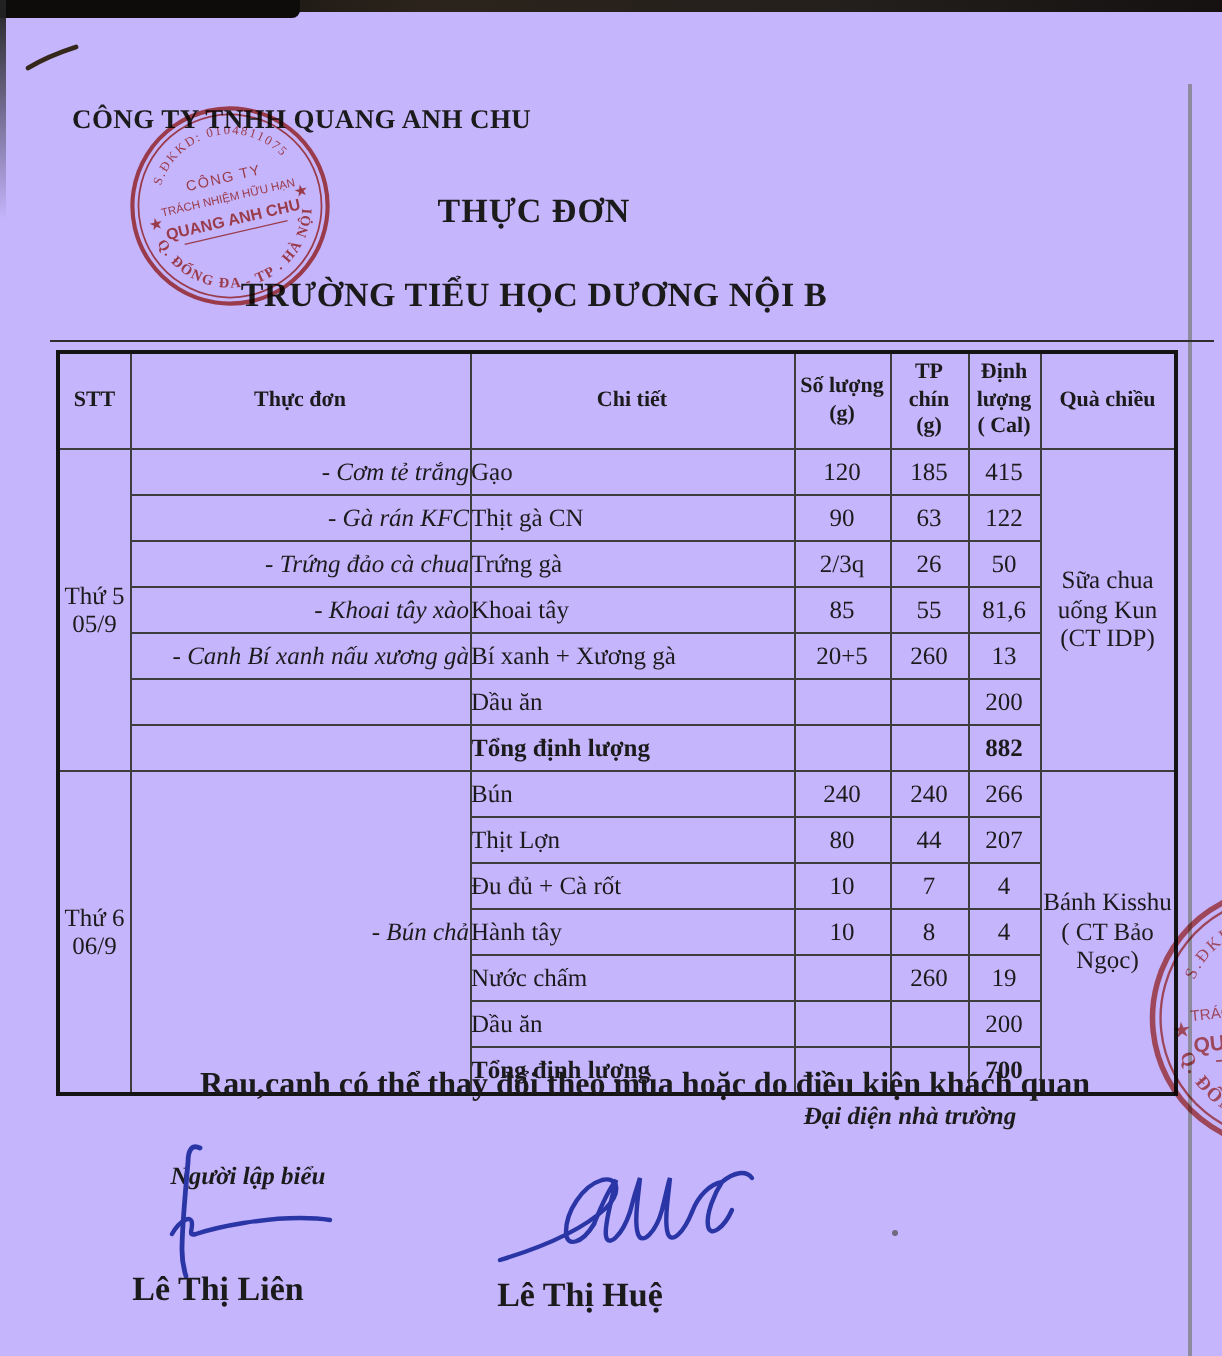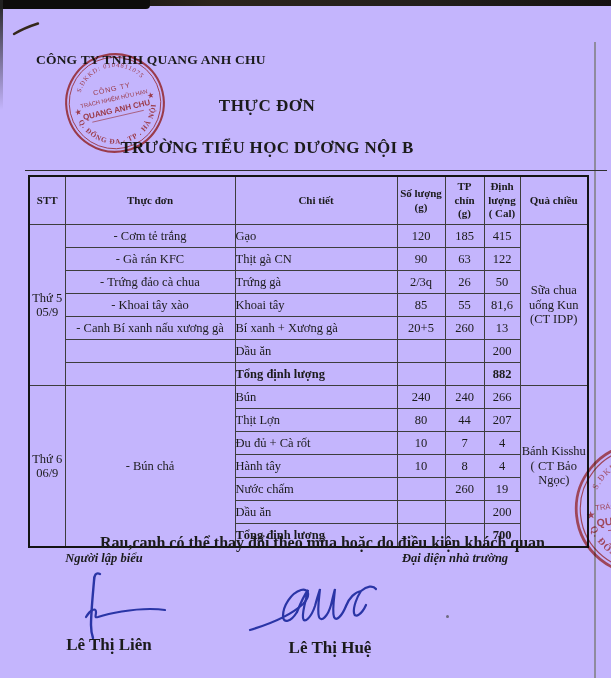--- a/index.html
+++ b/index.html
@@ -29,21 +29,21 @@
   .head-rule{position:absolute;left:25px;top:170px;width:582px;border-top:1.5px solid #2e2e2e;}
   
   table.menu{position:absolute;left:28px;top:175px;border-collapse:collapse;
     table-layout:fixed;width:559px;border:2px solid #141414;}
   table.menu th,table.menu td{border:1px solid #3d3d3d;padding:0;overflow:hidden;}
   table.menu th{font-size:11px;font-weight:bold;text-align:center;line-height:1.25;
     height:45px;vertical-align:middle;padding:1px 2px;}
   th.th-qua{padding:1px 15px;}
   table.menu td{height:22px;font-size:12.5px;vertical-align:middle;line-height:1.15;}
   td.stt{text-align:center;font-size:12.5px;line-height:1.25;}
-  td.menu-td{text-align:center;padding:0 2px 0 4px;white-space:nowrap;}
+  td.menu-td{text-align:right;padding:0 2px 0 4px;white-space:nowrap;font-style:italic;}
   td.det{text-align:left;padding:0 2px 0 5px;white-space:nowrap;}
   td.num{text-align:center;}
   td.snack{text-align:center;font-size:12.8px;line-height:1.3;padding:1px 2px;}
   .total-lbl{font-weight:bold;}
   .total-val{font-weight:bold;}
   
   .note{position:absolute;left:0;top:534px;width:545px;text-align:right;
     font-size:16px;font-weight:bold;}
   .sig-role{position:absolute;top:551px;font-size:12.5px;font-weight:bold;font-style:italic;
     text-align:center;white-space:nowrap;transform:translateX(-50%);}
@@ -201,40 +201,40 @@
         <td class="det total-lbl">Tổng định lượng</td>
         <td class="num"></td>
         <td class="num"></td>
         <td class="num total-val">700</td>
       </tr>
     </tbody>
   </table>
 
   <div class="note">Rau,canh có thể thay đổi theo mùa hoặc do điều kiện khách quan</div>
 
-  <div class="sig-role" style="left:104px;">Người lập biểu</div>
+  <div class="sig-role" style="left:124px;margin-top:30px;">Người lập biểu</div>
   <div class="sig-role" style="left:455px;">Đại diện nhà trường</div>
 
   <svg class="sig-svg" style="left:70px;top:565px;" width="120" height="85" viewBox="0 0 120 85">
     <g fill="none" stroke="#2a35a6" stroke-linecap="round">
       <path d="M30,9 C26,7 24,10 24,16 C23,28 21,48 21,60 C21,66 22,70 23,73" stroke-width="2.4"></path>
       <path d="M16,52 C20,45 26,42 26,47 C26,51 24,53 28,52 C40,48 62,44 80,44 C87,44 92,44.5 95,45" stroke-width="2.2"></path>
     </g>
   </svg>
   <svg class="sig-svg" style="left:245px;top:578px;" width="135" height="60" viewBox="0 0 135 60">
     <g fill="none" stroke="#2a35a6" stroke-linecap="round" stroke-width="2.2">
       <path d="M5,52 C25,46 45,38 58,26 C66,18 64,10 56,12 C46,15 38,28 38,38 C38,46 46,44 52,34"></path>
       <path d="M52,34 C56,24 60,16 63,12 C61,22 57,34 58,40 C59,46 66,40 70,28 C72,20 74,14 75,11 C74,21 72,33 74,39 C76,45 83,38 86,27 C88,19 89,14 90,11 C89,21 87,33 89,39 C91,44 97,38 101,28"></path>
       <path d="M101,28 C104,20 110,14 116,13 C112,19 108,29 109,35 C110,41 117,36 121,27 M116,13 C122,8 128,7 131,11"></path>
     </g>
   </svg>
   <div class="ink-dot"></div>
 
   <div class="sig-name" style="left:109px;">Lê Thị Liên</div>
-  <div class="sig-name" style="left:290px;top:638px;margin-left:40px;">Lê Thị Huệ</div>
+  <div class="sig-name" style="left:290px;top:638px;">Lê Thị Huệ</div>
 
   <svg style="position:absolute;width:0;height:0;" aria-hidden="true">
     <defs>
       <symbol id="company-stamp" viewBox="0 0 130 130">
         <g fill="none" stroke="#c23b32">
           <circle cx="65" cy="65" r="61" stroke-width="2.6"></circle>
           <circle cx="65" cy="65" r="57.2" stroke-width="1.1"></circle>
         </g>
         <path id="arcTop" d="M 20,65 A 45,45 0 0 1 110,65" fill="none"></path>
         <path id="arcBot" d="M 14,65 A 51,51 0 0 0 116,65" fill="none"></path>

